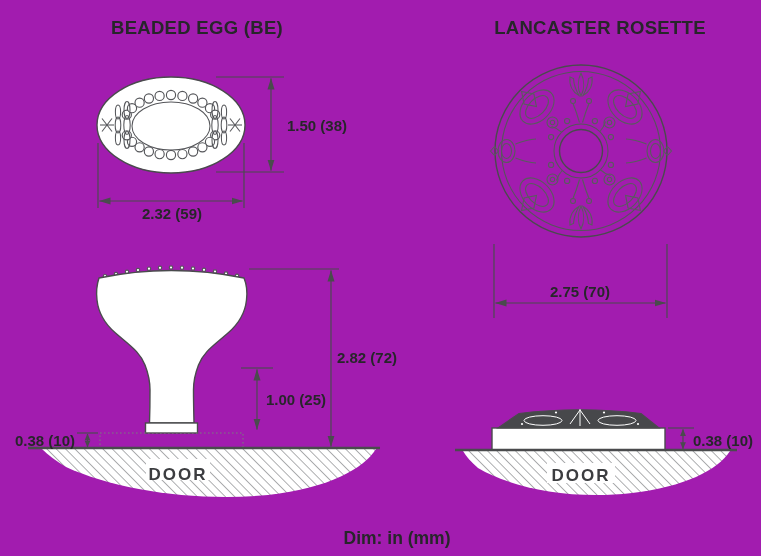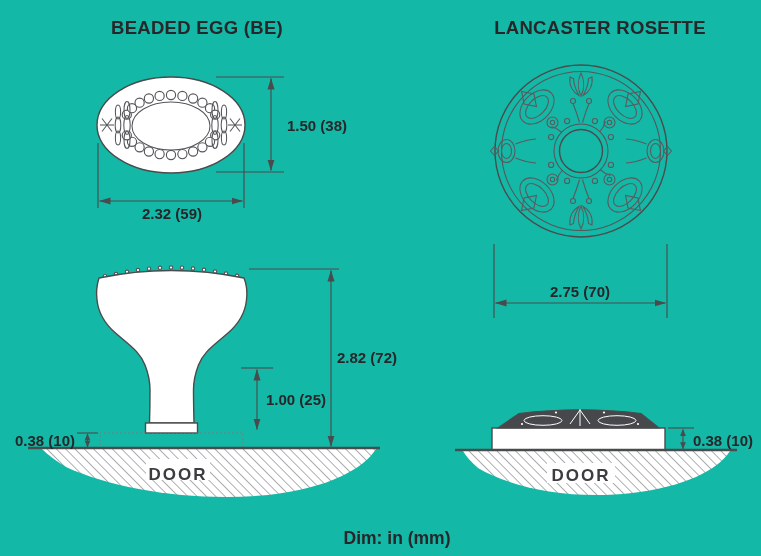--- a/index.html
+++ b/index.html
@@ -1,16 +1,16 @@
 <!DOCTYPE html>
 <html><head>
 <meta charset="utf-8">
 <style>
   html,body{margin:0;padding:0;background:#fff;}
-  .page{position:relative;width:761px;height:556px;background:#14b8a6;overflow:hidden;
+  .page{position:relative;width:761px;height:556px;background:#a21caf;overflow:hidden;
         font-family:"Liberation Sans",sans-serif;}
   svg{position:absolute;left:0;top:0;}
   .title{font-family:"Liberation Sans",sans-serif;font-weight:bold;font-size:18.5px;fill:#27262a;letter-spacing:.3px;}
   .dim{font-family:"Liberation Sans",sans-serif;font-weight:bold;font-size:15px;fill:#27262a;}
   .door{font-family:"Liberation Sans",sans-serif;font-weight:bold;font-size:17px;fill:#3c3d40;letter-spacing:2px;}
   .footer{font-family:"Liberation Sans",sans-serif;font-weight:bold;font-size:17.5px;fill:#27262a;}
   .ln{stroke:#4a4b4d;fill:none;stroke-width:1.4;}
   .lnw{stroke:#4a4b4d;fill:#fff;stroke-width:1.4;}
   .thin{stroke:#55565a;fill:none;stroke-width:1.05;}
   .dimln{stroke:#4a4b4d;fill:none;stroke-width:1.15;}

